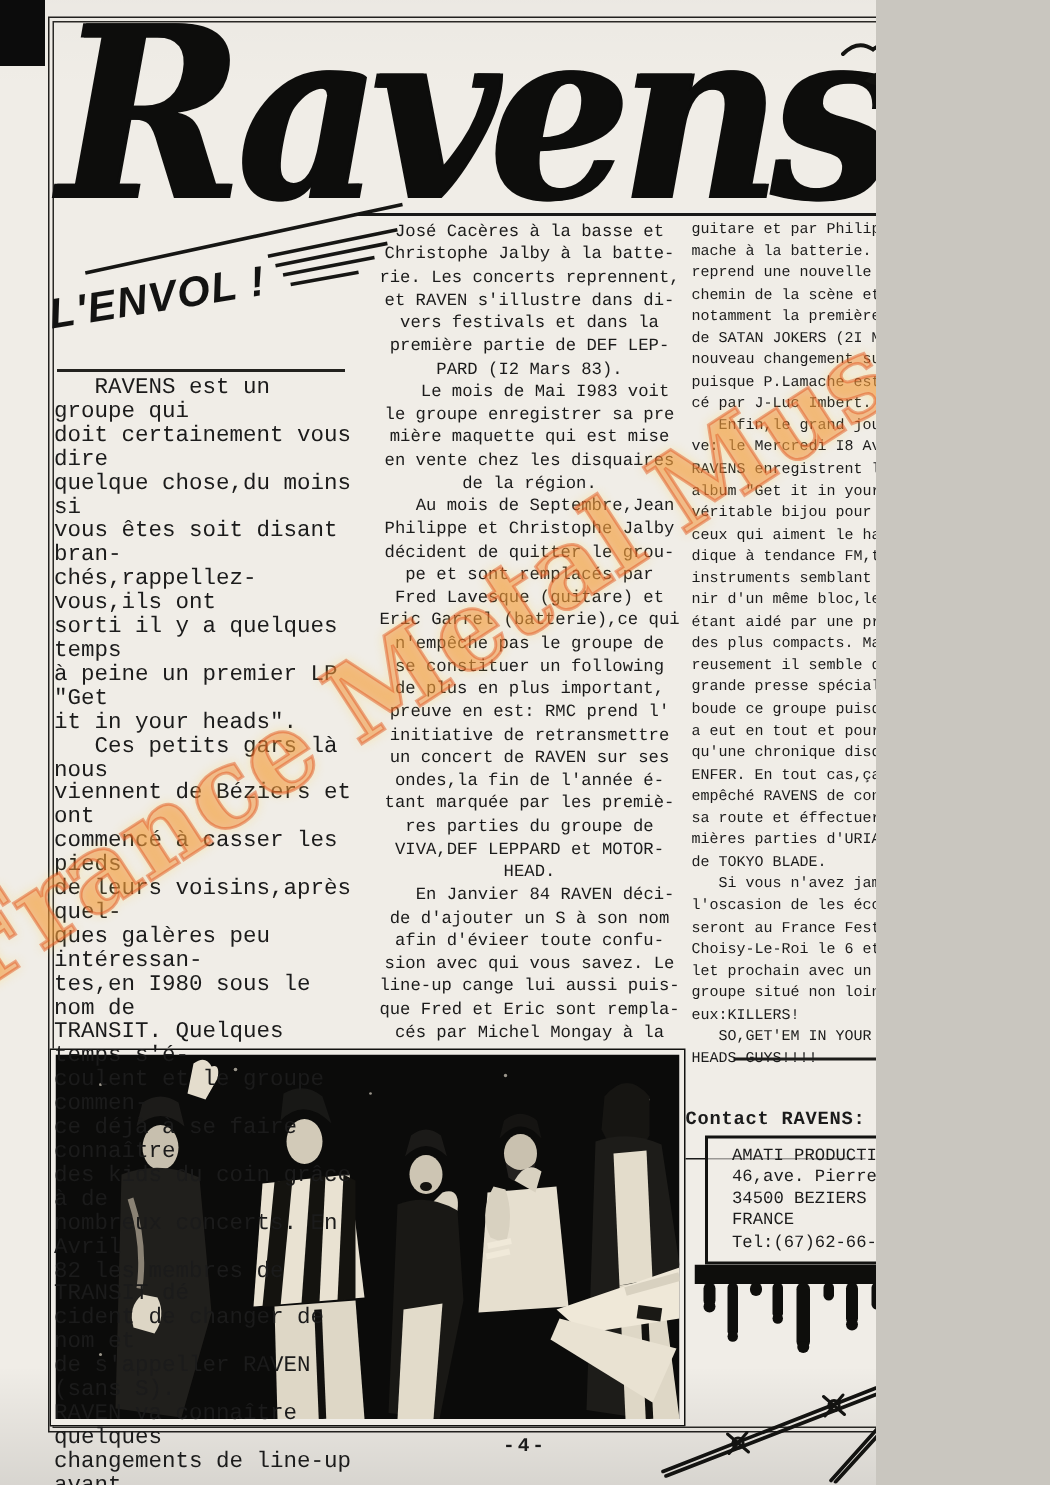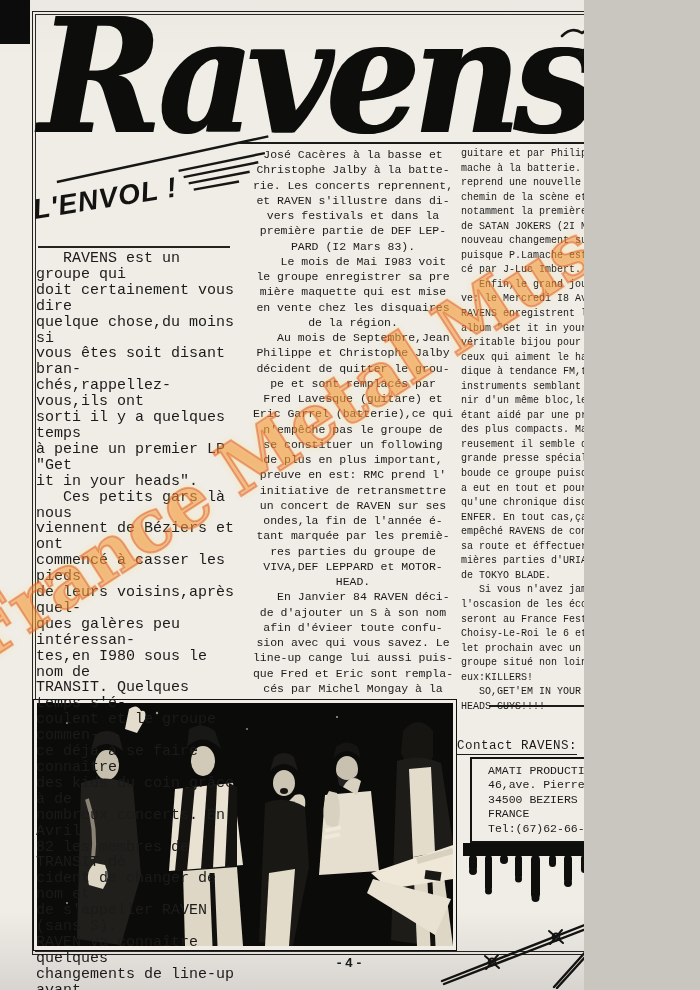--- a/index.html
+++ b/index.html
@@ -34,22 +34,22 @@
   }
   .speedlines{position:absolute;left:0;top:-16px;}
   .col-rule{position:absolute;left:38px;top:246px;width:192px;height:1.5px;background:#23221f;}
   .col{position:absolute;white-space:pre-wrap;z-index:10;}
   .col1{left:36px;top:251px;width:206px;font-size:15px;line-height:15.9px;}
   .col2{left:240px;top:147px;width:226px;font-size:11.5px;line-height:15.25px;text-align:center;}
   .col3{left:461px;top:147px;width:202px;font-size:10px;line-height:14.55px;}
   .closing-rule{position:absolute;left:489px;top:705px;width:164px;height:2px;background:#1d1c1a;}
   .byline{position:absolute;left:536px;top:716px;width:124px;font-size:12px;text-align:right;}
   .contact-heading{
-    position:absolute;left:457px;top:739px;font-size:12.5px;font-weight:normal;
-    border-bottom:1.5px solid #1b1b1b;padding-bottom:1px;letter-spacing:0.5px;z-index:12;
+    position:absolute;left:457px;top:739px;font-size:12.5px;font-weight:bold;
+    border-bottom:1.5px solid #1b1b1b;padding-bottom:19px;letter-spacing:0.5px;z-index:12;
   }
   .contact-box{
     position:absolute;left:470px;top:757px;width:178px;z-index:12;
     border:2px solid #131311;background:rgba(240,237,231,0.6);
     padding:5px 16px;font-size:11.5px;line-height:14.4px;white-space:pre-wrap;
   }
   .drips{position:absolute;left:463px;top:843px;z-index:11;}
   .wire{position:absolute;left:436px;top:843px;z-index:20;}
   .photo{
     position:absolute;left:33px;top:699px;width:424px;height:252px;margin:0;z-index:5;

